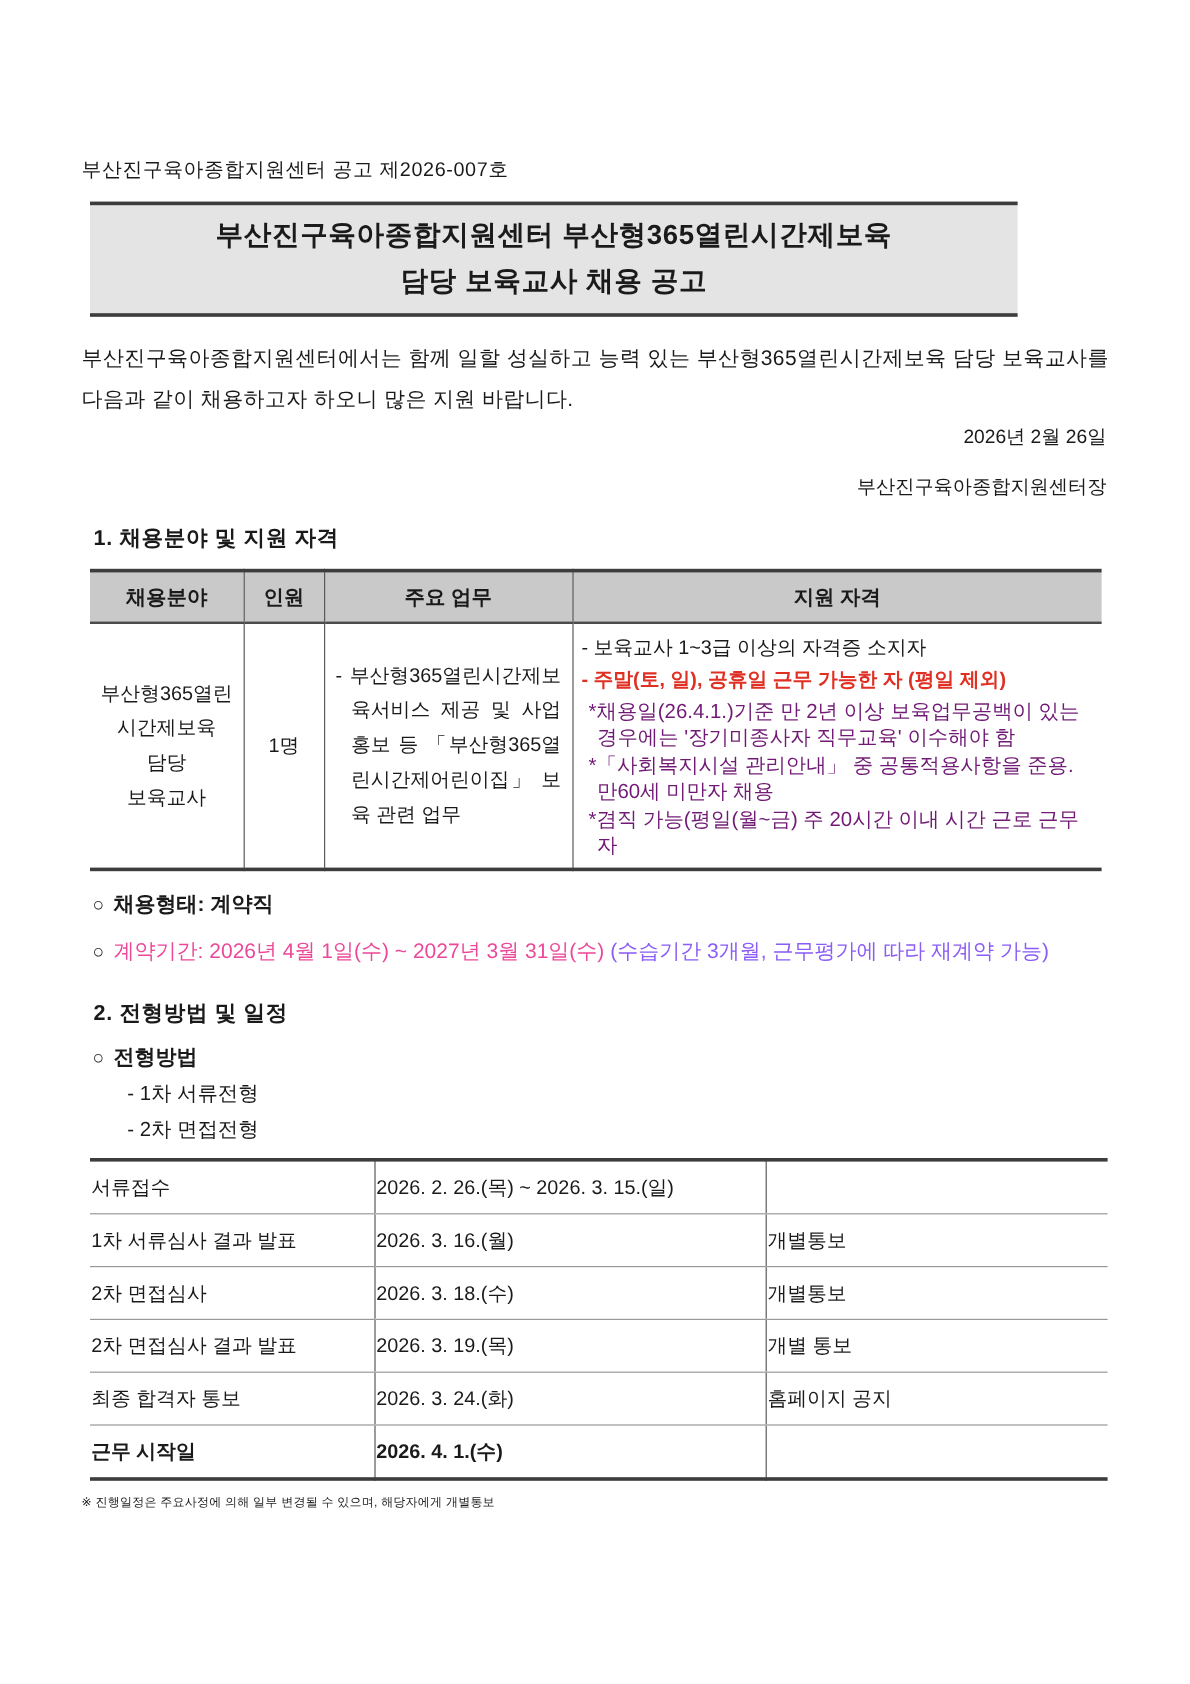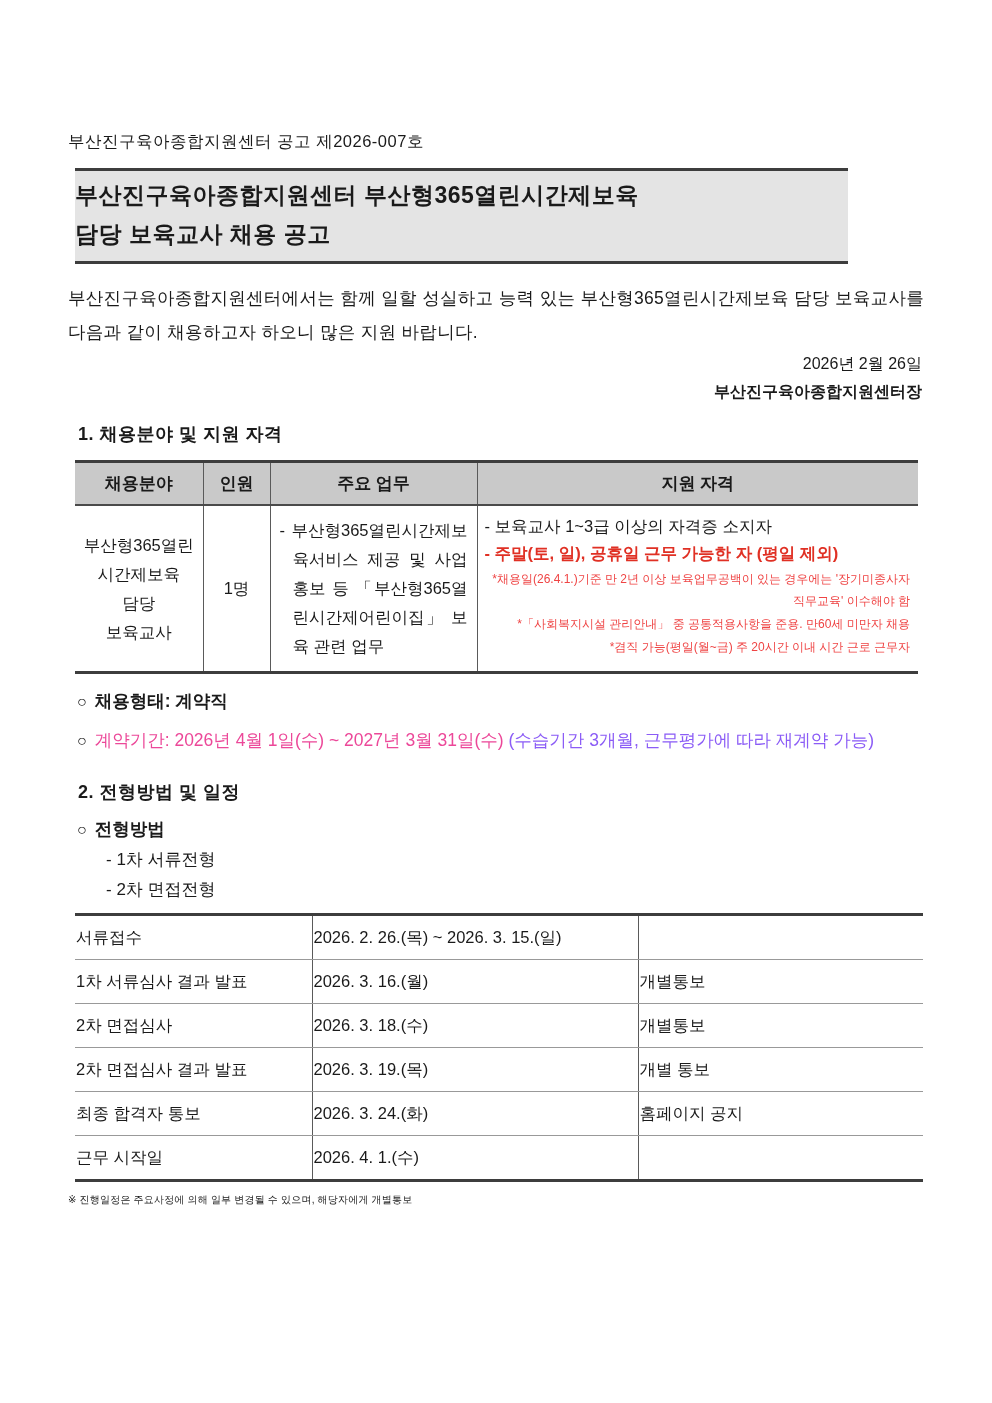--- a/index.html
+++ b/index.html
@@ -12,30 +12,30 @@
     overflow:hidden;
   }
   .content{position:absolute;left:68px;top:131px;width:856px;}
 
   .notice-no{font-size:16.5px;letter-spacing:0.5px;}
 
   .title-box{
     margin-left:7px;margin-top:15px;width:773px;box-sizing:border-box;
     background:#e4e4e4;
     border-top:3px solid #3d3d3d;border-bottom:3px solid #3d3d3d;
-    text-align:left;font-weight:bold;font-size:23px;line-height:39px;
+    text-align:center;font-weight:bold;font-size:23px;line-height:39px;
     padding:5px 0 7px 0;letter-spacing:0.5px;
   }
 
   .intro{
     margin-top:17px;font-size:17.5px;line-height:34px;
     text-align:justify;word-break:break-all;letter-spacing:0.3px;
   }
   .right-line{ text-align:right;font-size:16px;margin-top:5px;padding-right:2px;}
-  .right-line.signer{margin-top:7px;font-weight:bold;}
+  .right-line.signer{margin-top:21px;}
 
   .sec-heading{margin-top:19px;margin-left:10px;font-size:18px;font-weight:bold;letter-spacing:0.5px;}
 
   table{border-collapse:collapse;table-layout:fixed;}
   .tbl{
     margin-left:7px;margin-top:14px;
     border-top:3px solid #3d3d3d;border-bottom:3px solid #3d3d3d;
   }
   .tbl th{
     background:#c9c9c9;font-weight:bold;font-size:17px;
@@ -51,38 +51,38 @@
   .hire-count{text-align:center;font-size:16.5px;vertical-align:middle;}
   .hire-duties{
     vertical-align:middle;font-size:16.5px;line-height:29px;
     padding:10px 9px 10px 22px;text-indent:-13px;
     text-align:justify;word-break:break-all;
   }
   .hire-qual{vertical-align:top;padding:7px 8px 7px 7px;}
   .qual-item{font-size:16.5px;line-height:27px;word-break:break-all;}
   .qual-item.red{color:#e03024;font-weight:bold;}
   .qual-note{
-    font-size:12px;line-height:22px;color:#ef4444;
-    padding-left:13px;text-indent:-7px;word-break:break-all;margin-top:1px;text-align:right;
+    font-size:17px;line-height:22px;color:#701a75;
+    padding-left:13px;text-indent:-7px;word-break:break-all;margin-top:1px;
   }
 
   .circle-line{margin-top:15px;margin-left:9px;font-size:17.5px;}
   .circle-line .bullet{font-size:16px;margin-right:8px;}
   .bold-black{font-weight:bold;}
   .red-strong{color:#ec4899;font-weight:normal;}
   .plain{font-weight:normal;color:#8b5cf6;}
   .dash-line{margin-top:7px;margin-left:38px;font-size:17px;}
 
   
   .sched-tbl{width:848px;margin-top:12px;}
   .sched-tbl td{
     text-align:left;font-size:16.5px;height:41px;vertical-align:middle;
     border-bottom:1px solid #999999;
   }
-  .sched-tbl tr:last-child td{border-bottom:none;}
+  .sched-tbl tr:last-child td{border-bottom:none;font-weight:bold;}
 
   .footnote{margin-top:11px;margin-left:0;font-size:10px;letter-spacing:0.2px;}
 </style>
 </head>
 <body>
 
 <div class="page">
   <div class="content">
 
     <div class="notice-no">부산진구육아종합지원센터 공고 제2026-007호</div>

